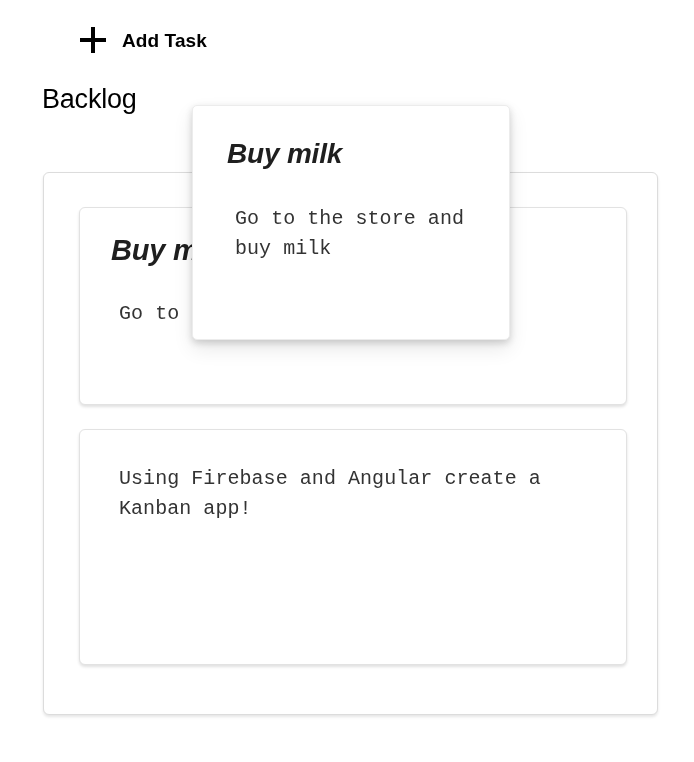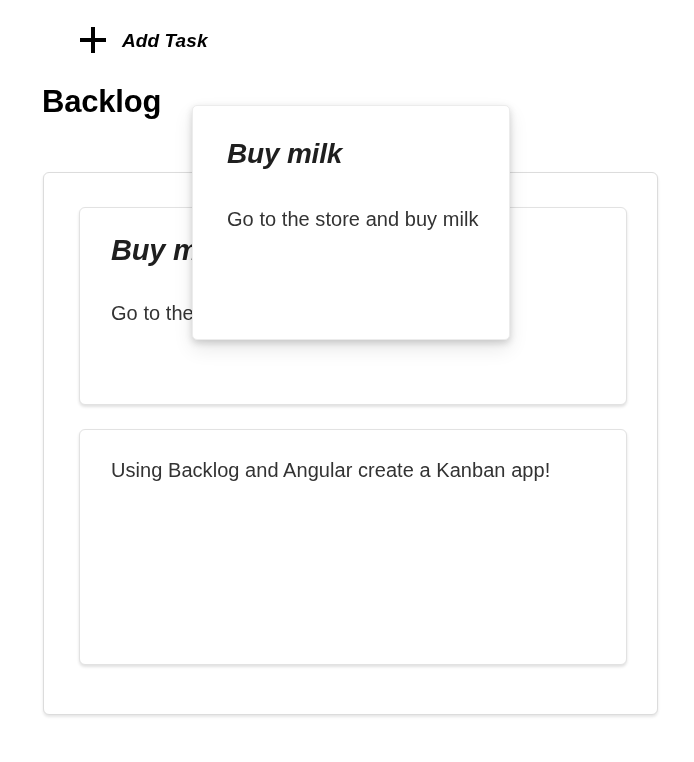--- a/index.html
+++ b/index.html
@@ -30,21 +30,20 @@
     top: 20px;
     height: 40px;
     display: flex;
     align-items: center;
     gap: 16px;
     background: transparent;
     border: none;
     padding: 0 8px 0 8px;
     cursor: pointer;
     color: #000000;
-    font-style: italic;
   }
   .plus-icon {
     width: 26px;
     height: 26px;
     position: relative;
     display: inline-block;
     flex: none;
   }
   .plus-icon::before,
   .plus-icon::after {
@@ -71,22 +70,22 @@
     color: #000000;
     white-space: nowrap;
     line-height: 1;
   }
 
   
   .column-title {
     position: absolute;
     left: 42px;
     top: 83px;
-    font-size: 31px;
-    font-weight: bold;
+    font-size: 27px;
+    font-weight: normal;
     color: #000000;
     letter-spacing: -0.2px;
     line-height: 1.2;
     white-space: nowrap;
   }
 
   .column-list {
     position: absolute;
     left: 43px;
     top: 172px;
@@ -121,22 +120,23 @@
     letter-spacing: -0.2px;
     line-height: 1.15;
     margin: 0 0 32px 0;
     font-style: italic;
   }
   .card-desc {
     font-size: 20px;
     font-weight: normal;
     color: #333333;
     line-height: 1.48;
-    margin: 0;
+    margin: 8px;
     letter-spacing: 0.05px;
+    font-family: Liberation Mono, monospace;
   }
 
   
   .drag-preview {
     position: absolute;
     left: 192px;
     top: 105px;
     width: 318px;
     height: 235px;
     box-sizing: border-box;
@@ -172,21 +172,21 @@
 <div class="column-title">Backlog</div>
 
 <div class="column-list">
 
   <div class="task-card card-0">
     <div class="card-title">Buy milk</div>
     <div class="card-desc">Go to the store and buy milk</div>
   </div>
 
   <div class="task-card card-1">
-    <div class="card-desc">Using Backlog and Angular create a Kanban app!</div>
+    <div class="card-desc">Using Firebase and Angular create a Kanban app!</div>
   </div>
 
 </div>
 
 <div class="drag-preview">
   <div class="card-title">Buy milk</div>
   <div class="card-desc">Go to the store and buy milk</div>
 </div>
 
 </body></html>

